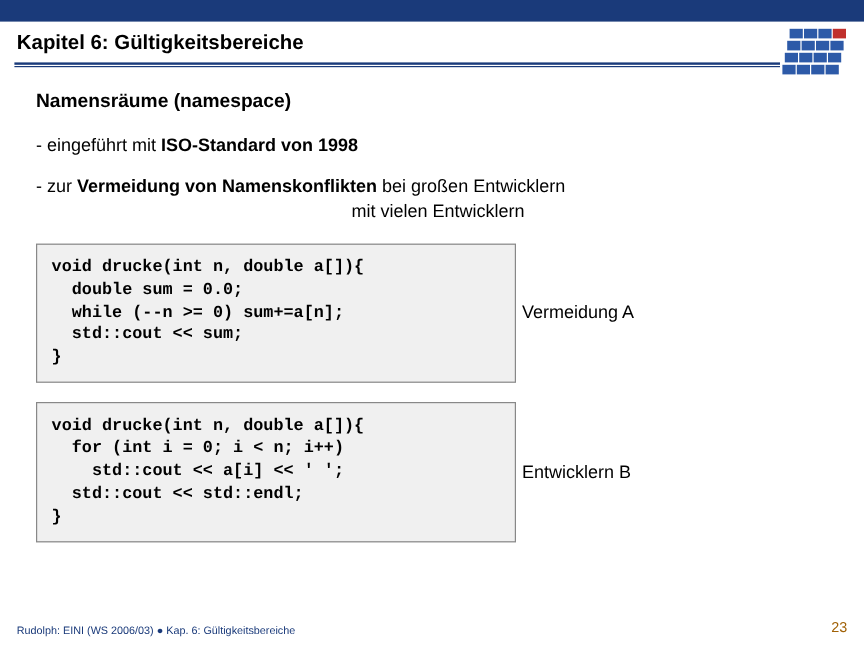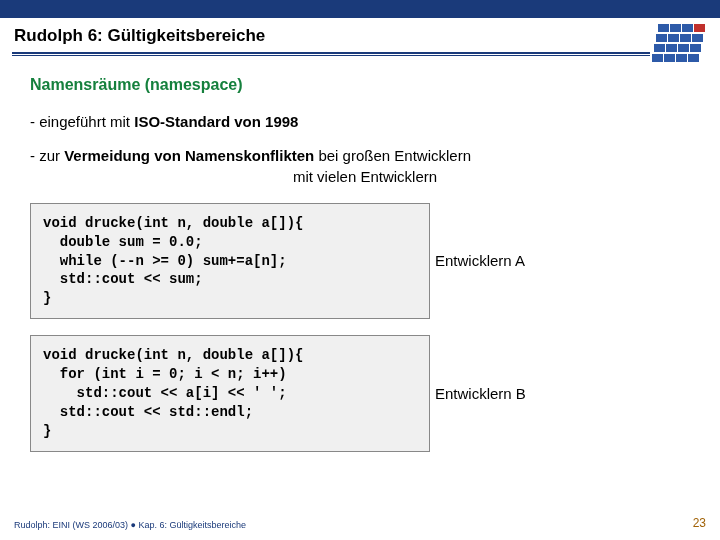--- a/index.html
+++ b/index.html
@@ -7,37 +7,37 @@
   .slide { position: relative; width: 720px; height: 540px; }
   .top-bar { position: absolute; top: 0; left: 0; right: 0; height: 18px; background: #1a3a7a; }
   .header-region { position: absolute; top: 18px; left: 0; right: 0; height: 50px; }
   .chapter-title { position: absolute; top: 8px; left: 14px; font-size: 17px; font-weight: bold; color: #000; }
   .underline1 { position: absolute; top: 34px; left: 12px; right: 70px; height: 2px; background: #1a3a7a; }
   .underline2 { position: absolute; top: 37px; left: 12px; right: 70px; height: 1px; background: #1a3a7a; }
   .logo { position: absolute; top: 6px; right: 12px; width: 58px; height: 44px; }
   .logo-skew { position: absolute; top: 0; left: 0; width: 58px; height: 44px; }
   .logo-cell { position: absolute; width: 11px; height: 8px; }
   .content { position: absolute; top: 76px; left: 30px; right: 30px; bottom: 40px; }
-  .section-h { font-size: 16px; font-weight: bold; color: #15803d; margin-bottom: 18px; }
+  .section-h { font-size: 16px; font-weight: bold; color: #000000; margin-bottom: 18px; }
   .bullet { font-size: 15px; color: #000; margin-bottom: 14px; line-height: 1.35; }
   .bullet .indent2 { display: block; padding-left: 10px; text-align: center; }
   .code-row { display: flex; align-items: center; gap: 5px; margin-top: 16px; margin-bottom: 8px; }
   .code-box { width: 400px; background: #f0f0f0; border: 1px solid #888; padding: 10px 12px; font-family: "Courier New", Courier, monospace; font-size: 14px; font-weight: bold; line-height: 1.35; white-space: pre; }
   .dev-label { font-size: 15px; color: #000; }
   .footer { position: absolute; left: 14px; right: 14px; bottom: 10px; display: flex; justify-content: space-between; align-items: flex-end; font-size: 9px; color: #1a3a7a; }
   .footer .pagenum { font-size: 12px; color: #a16207; }
 </style>
 </head>
 <body>
 
 <div class="slide">
   <div class="top-bar"></div>
 
   <div class="header-region">
-    <div class="chapter-title">Rudolph 6: Gültigkeitsbereiche</div>
+    <div class="chapter-title">Kapitel 6: Gültigkeitsbereiche</div>
     <div class="underline1"></div>
     <div class="underline2"></div>
     <div class="logo">
       <div class="logo-skew" id="logo-skew">
           <div class="logo-cell" style="top: 0px; left: 8px; background: rgb(45, 90, 168);"></div>
           <div class="logo-cell" style="top: 0px; left: 20px; background: rgb(45, 90, 168);"></div>
           <div class="logo-cell" style="top: 0px; left: 32px; background: rgb(45, 90, 168);"></div>
           <div class="logo-cell" style="top: 0px; left: 44px; background: rgb(192, 48, 44);"></div>
           <div class="logo-cell" style="top: 10px; left: 6px; background: rgb(45, 90, 168);"></div>
           <div class="logo-cell" style="top: 10px; left: 18px; background: rgb(45, 90, 168);"></div>
@@ -66,21 +66,21 @@
       <span>- zur </span><b>Vermeidung von Namenskonflikten</b><span> bei großen Entwicklern</span>
       <span class="indent2">mit vielen Entwicklern</span>
     </div>
 
     <div class="code-row">
       <div class="code-box">void drucke(int n, double a[]){
   double sum = 0.0;
   while (--n &gt;= 0) sum+=a[n];
   std::cout &lt;&lt; sum;
 }</div>
-      <div class="dev-label">Entwicklern A</div>
+      <div class="dev-label">Vermeidung A</div>
     </div>
 
     <div class="code-row">
       <div class="code-box">void drucke(int n, double a[]){
   for (int i = 0; i &lt; n; i++)
     std::cout &lt;&lt; a[i] &lt;&lt; ' ';
   std::cout &lt;&lt; std::endl;
 }</div>
       <div class="dev-label">Entwicklern B</div>
     </div>

